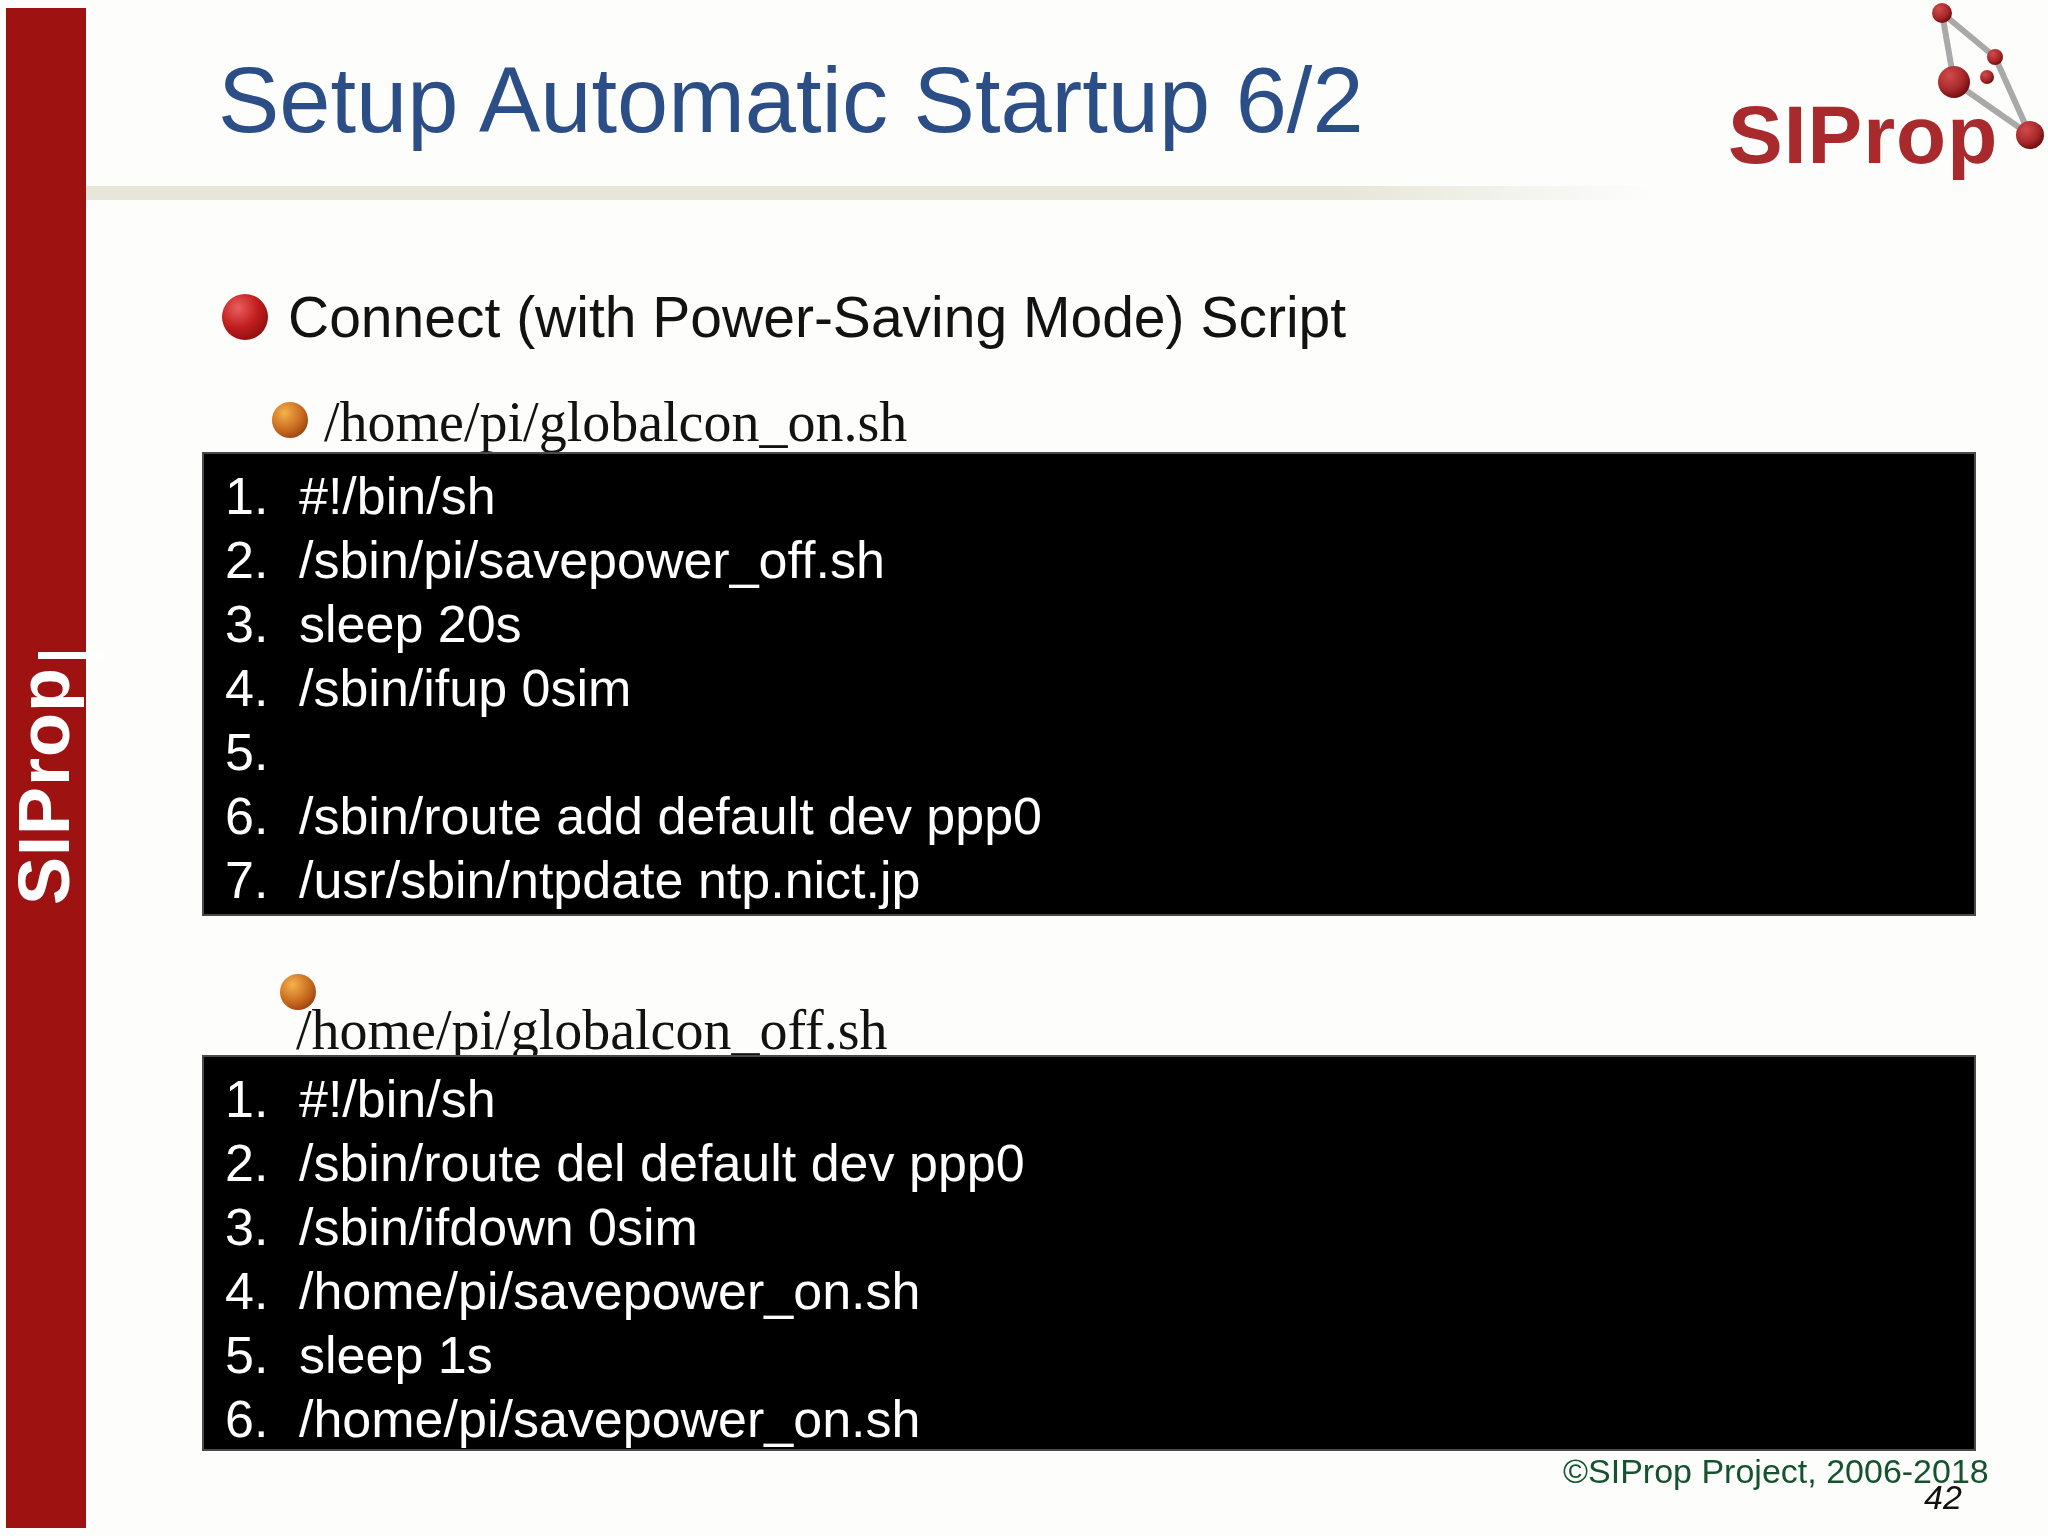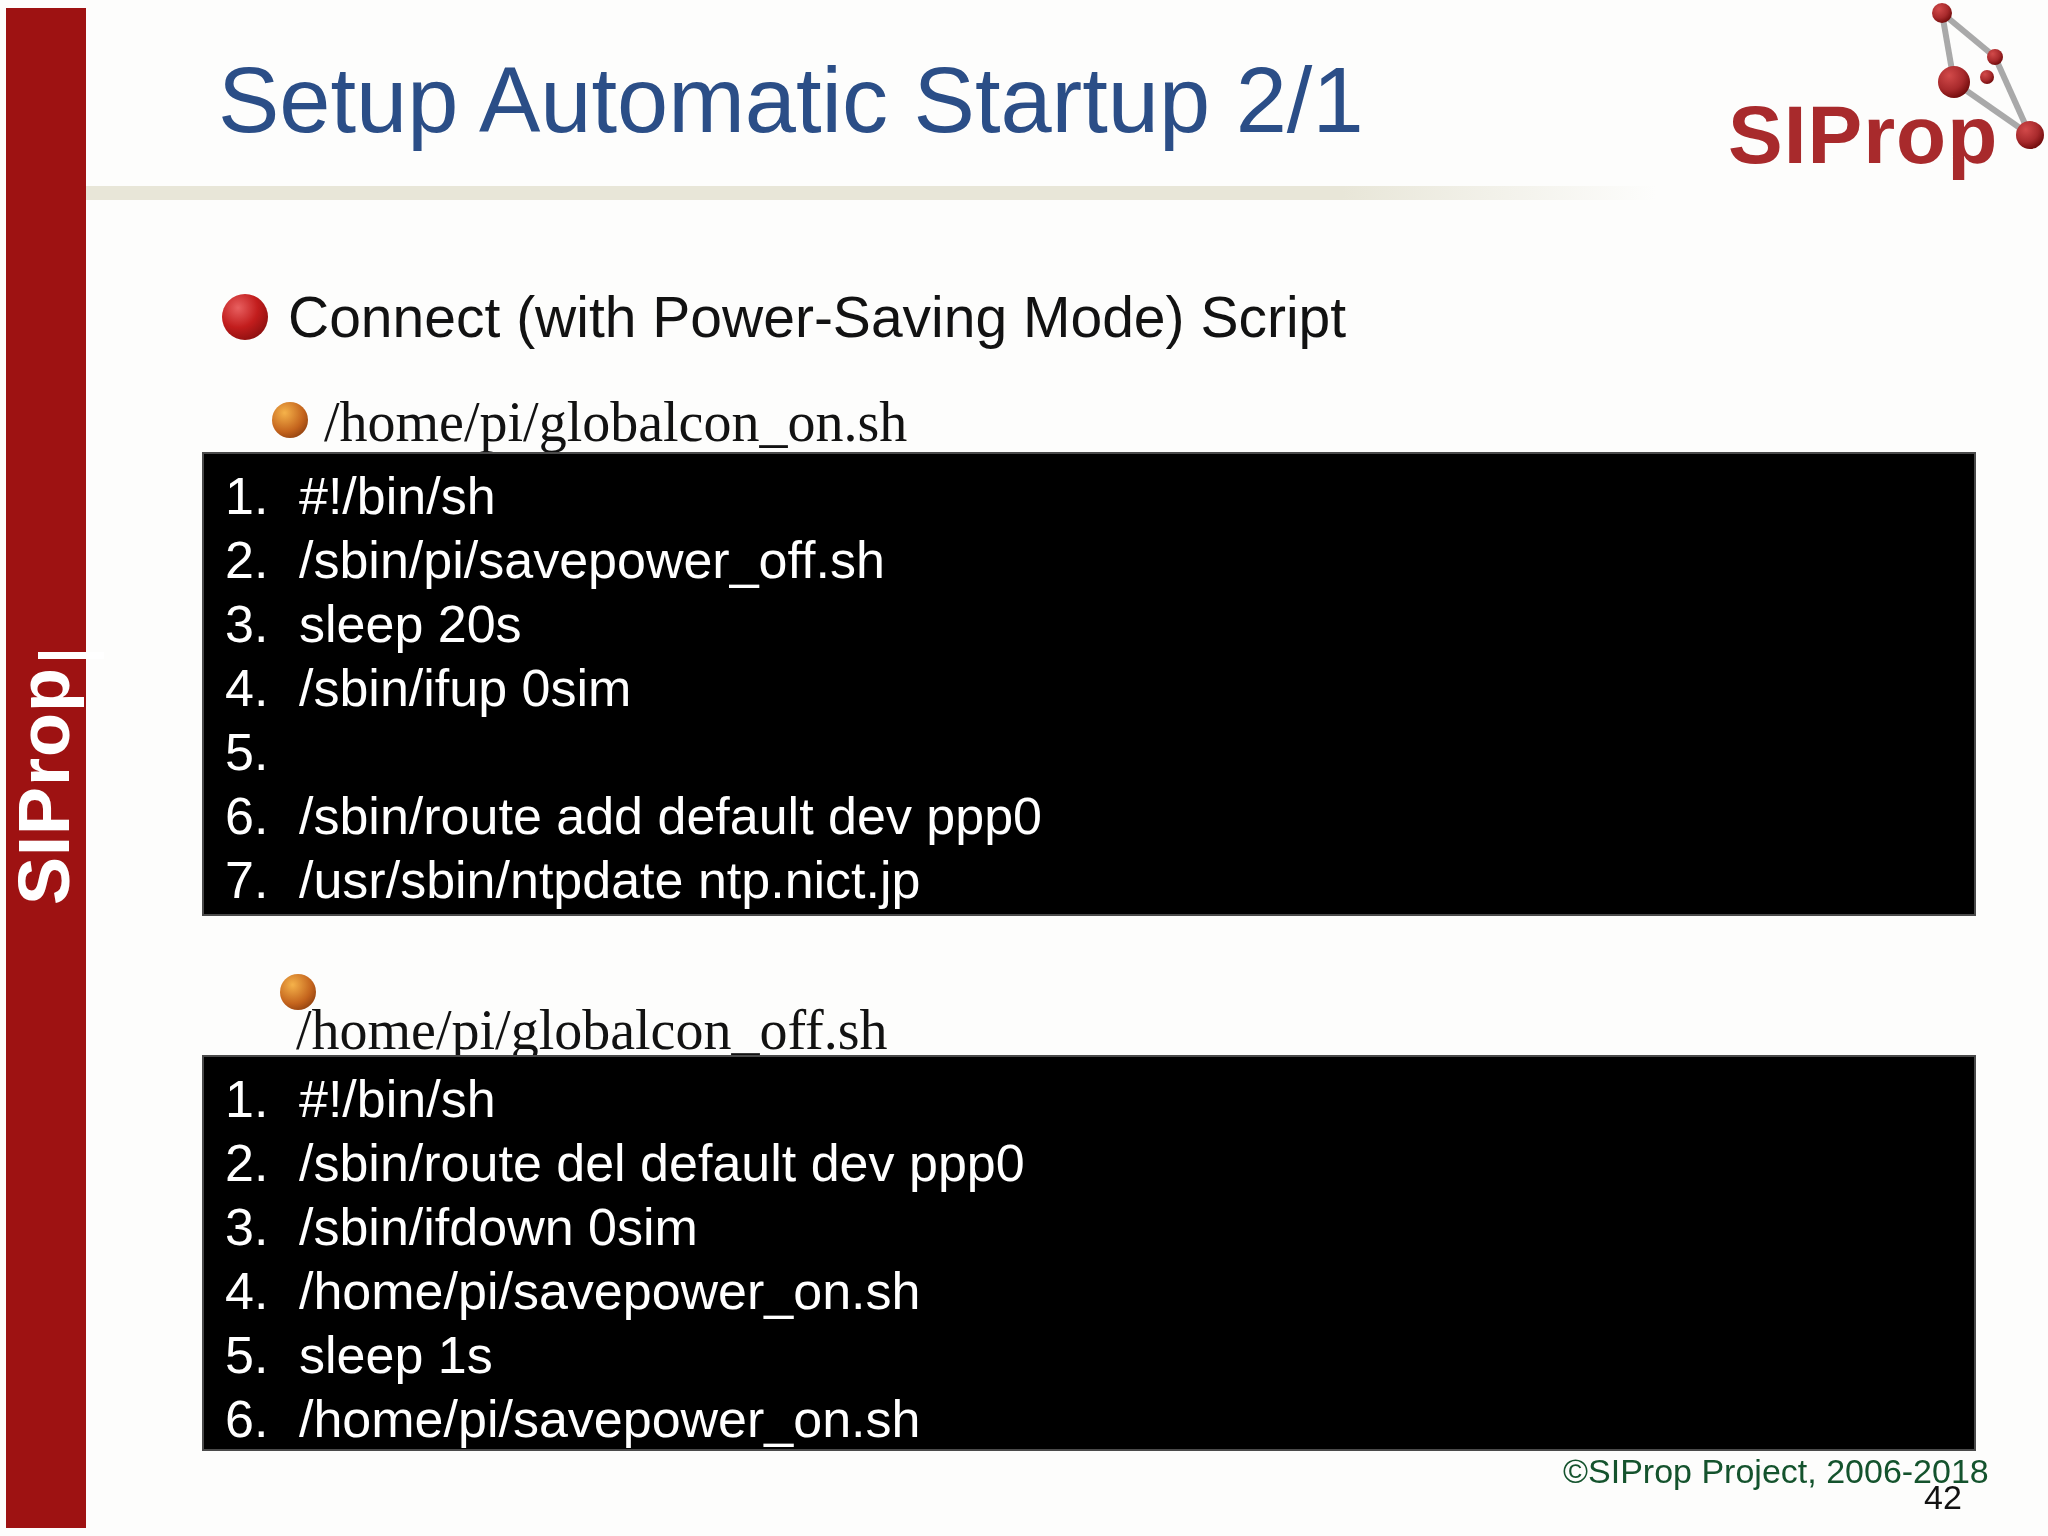--- a/index.html
+++ b/index.html
@@ -99,34 +99,34 @@
     color:var(--code-text);font-size:52px;white-space:nowrap;text-align:right;
   }
 
   
   .footer-text{
     position:absolute;left:1563px;top:1452px;
     font-size:34px;color:#14532d;white-space:nowrap;
   }
   .page-number{
     position:absolute;left:1924px;top:1478px;
-    font-size:34px;color:#111;
+    font-size:34px;color:#111;font-style:italic;
   }
 </style>
 </head>
 <body>
 
 <div class="slide">
 
   <div class="sidebar">
     <div class="sidebar-tick"></div>
   </div>
   <div class="sidebar-label">SIProp</div>
 
-  <h1 class="slide-title">Setup Automatic Startup 2/1</h1>
+  <h1 class="slide-title">Setup Automatic Startup 6/2</h1>
   <div class="title-band"></div>
 
   <div class="logo">
     <span class="logo-text">SIProp</span>
     <svg class="logo-net" width="165" height="165" viewBox="0 0 165 165">
       <defs>
         <radialGradient id="dotg" cx="35%" cy="30%" r="75%">
           <stop offset="0%" stop-color="#d24a4a"></stop>
           <stop offset="60%" stop-color="#a82a2c"></stop>
           <stop offset="100%" stop-color="#6e0a0a"></stop>

